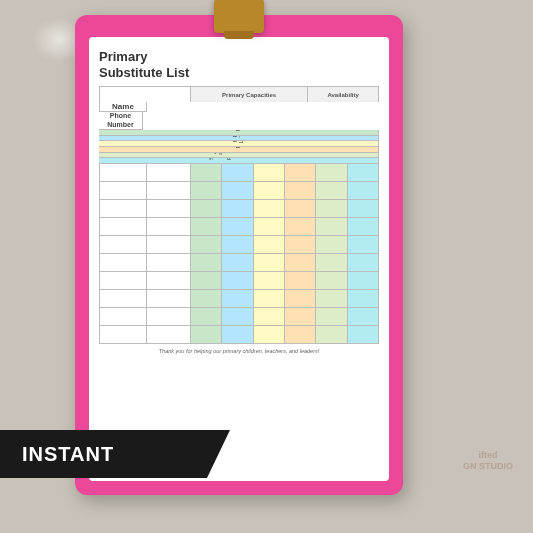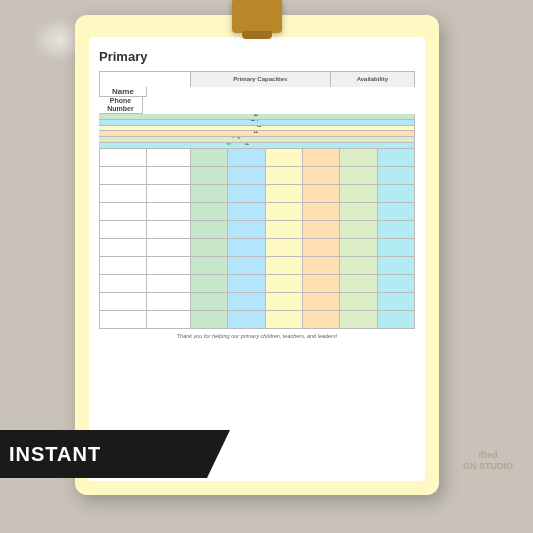--- a/index.html
+++ b/index.html
@@ -38,23 +38,23 @@
         radial-gradient(ellipse 32px 22px at 280px 500px, #e2ddd8 0%, #c8c2b8 100%),
         radial-gradient(ellipse 40px 28px at 160px 490px, #ddd9d3 0%, #bfb9af 100%);
       background-repeat: no-repeat;
     }
 
     
     .clipboard {
       position: absolute;
       top: 15px;
       left: 75px;
-      width: 364px;
+      width: 328px;
       height: 480px;
-      background: #fef9c3;
+      background: #ec4899;
       border-radius: 12px;
       box-shadow: 4px 6px 18px rgba(0,0,0,0.25);
     }
 
     
     .clip {
       position: absolute;
       top: -18px;
       left: 50%;
       transform: translateX(-50%);
@@ -187,38 +187,39 @@
     
     .instant-download {
       position: absolute;
       bottom: 55px;
       left: 0;
       width: 230px;
       background: #1a1a1a;
       color: #fff;
       font-size: 20px;
       font-weight: 900;
-      padding: 12px 9px;
+      padding: 12px 22px;
       clip-path: polygon(0 0, 100% 0, 90% 100%, 0 100%);
       line-height: 1.2;
       letter-spacing: 1px;
     }
   </style>
 </head>
 <body>
 
 <div class="background"></div>
 
 <div class="clipboard">
   <div class="clip"></div>
 
   <div class="paper">
 
     <div class="title">
       <span>Primary</span><br>
+      <span>Substitute List</span>
     </div>
 
     <div style="display:flex; height:16px;">
       <div style="width:92px; flex-shrink:0; border:1px solid #bbb; border-bottom:none; font-size:7px; font-weight:bold; color:#444; display:flex; align-items:center; justify-content:center;"></div>
       <div style="flex:5; background:#f0f0f0; border:1px solid #bbb; border-left:none; border-bottom:none; font-size:6px; font-weight:bold; color:#555; display:flex; align-items:center; justify-content:center;">Primary Capacities</div>
       <div style="flex:3; background:#f0f0f0; border:1px solid #bbb; border-left:none; border-bottom:none; font-size:6px; font-weight:bold; color:#555; display:flex; align-items:center; justify-content:center;">Availability</div>
     </div>
 
     <div style="display:flex; height:62px;flex-direction:column;">
 

